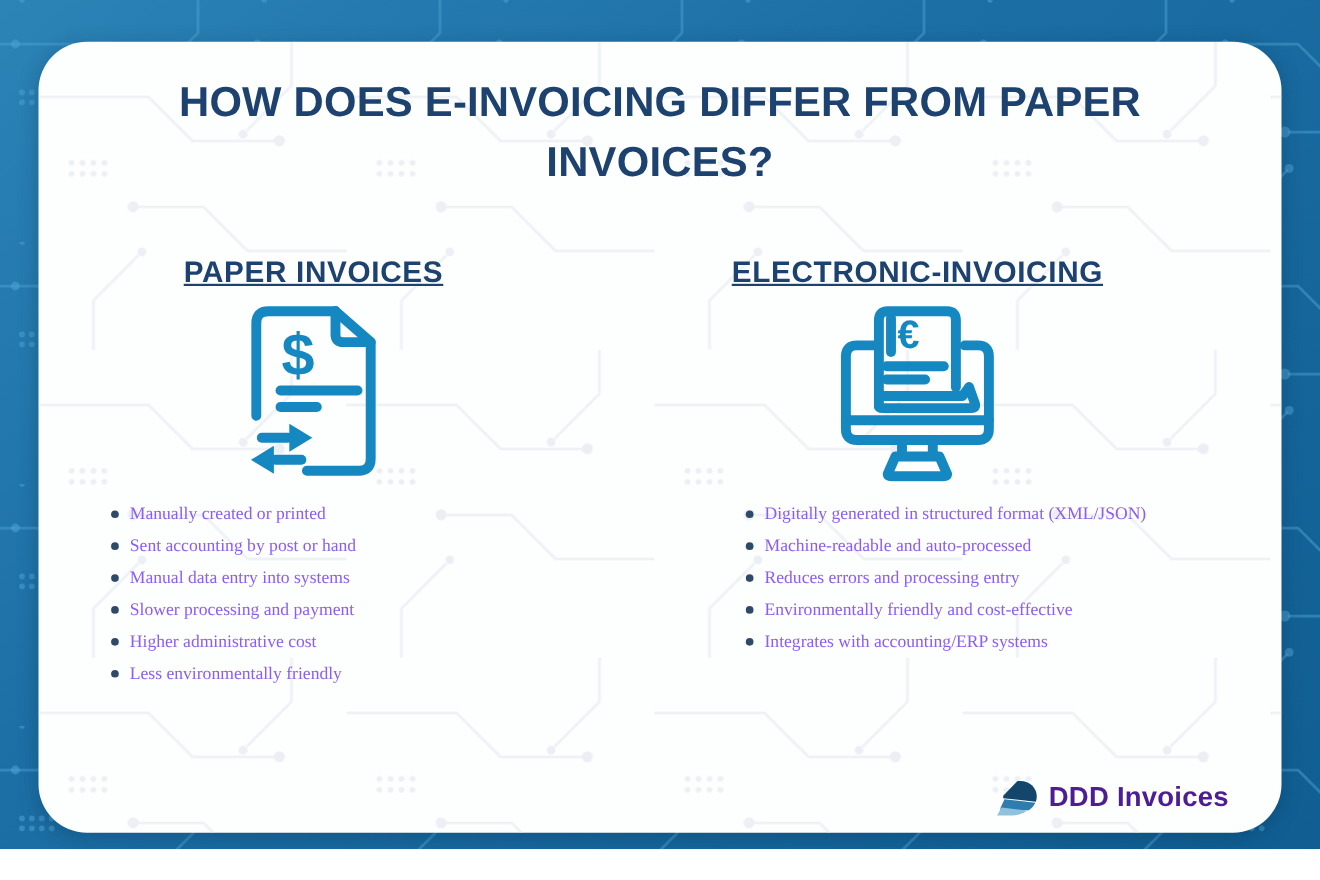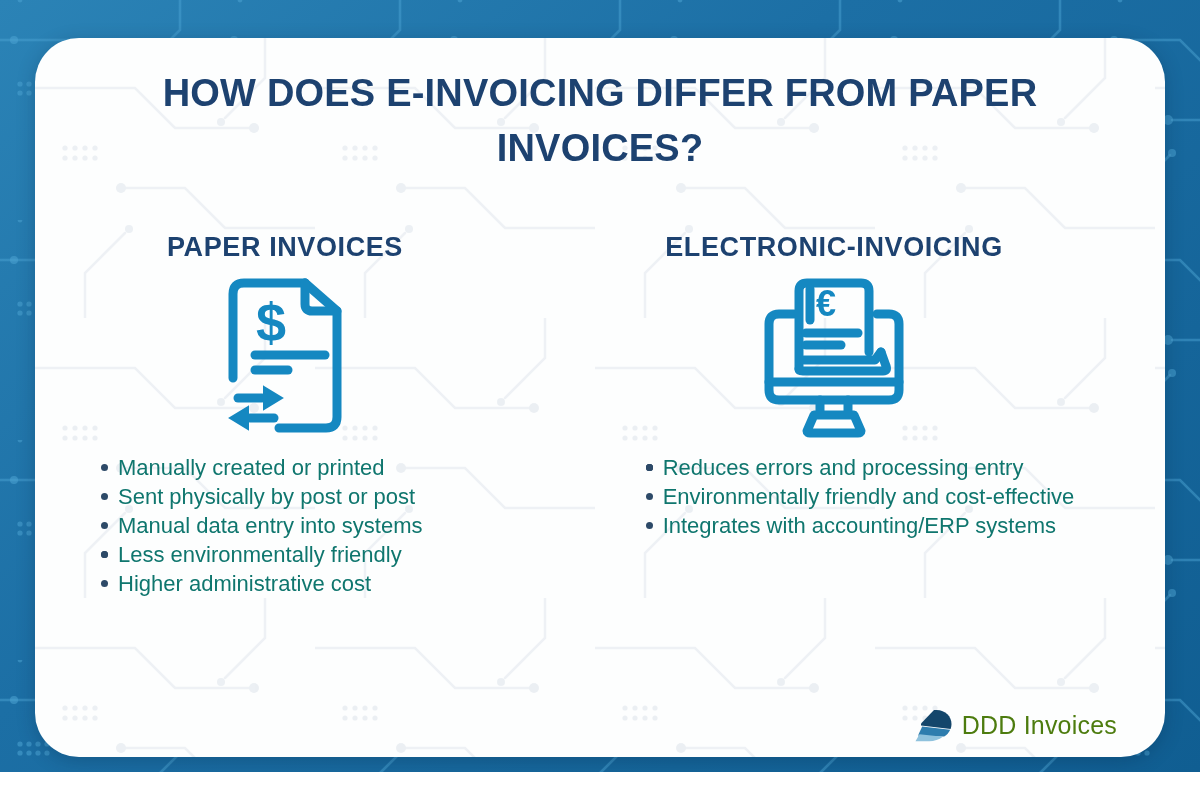--- a/index.html
+++ b/index.html
@@ -20,35 +20,35 @@
     margin:28px auto 0;max-width:990px;text-align:center;
     color:#1d4270;font-size:38px;line-height:1.45;font-weight:bold;
     letter-spacing:.2px;
   }
   .columns{display:flex;margin-top:56px;padding:0 30px;align-items:flex-start;}
   .col{display:flex;flex-direction:column;}
   .col-left{flex:0 0 440px;}
   .col-right{flex:1;margin-left:28px;align-items:center;}
   .col-heading{
     margin:0;text-align:center;color:#1d4270;font-size:27px;
-    font-weight:bold;letter-spacing:.6px;
+    font-weight:bold;letter-spacing:.6px;text-decoration:underline;
   }
   .icon-wrap{display:flex;justify-content:center;align-items:center;height:172px;margin-top:8px;}
   ul.bullets{list-style:none;margin:10px 0 0;padding:0 0 0 36px;}
   .col-right ul.bullets{padding-left:52px;}
   li.bullet{
-    position:relative;padding-left:17px;color:#0f766e;
-    font-size:22px;line-height:29px;
+    position:relative;padding-left:17px;color:#8b5cf6;
+    font-size:16px;line-height:29px;font-family:Liberation Serif, serif;
   }
   li.bullet .dot{
     position:absolute;left:0;top:11px;width:7px;height:7px;
     border-radius:50%;background:#2d4a68;
   }
   .brand{position:absolute;right:48px;bottom:42px;display:flex;align-items:center;gap:9px;}
-  .brand-name{font-size:25px;font-weight:normal;color:#4d7c0f;letter-spacing:.2px;}
+  .brand-name{font-size:25px;font-weight:bold;color:#4c1d95;letter-spacing:.2px;}
 </style>
 </head>
 <body>
 
 <div class="stage">
 
   <svg class="bg-pattern" width="1200" height="800" aria-hidden="true">
     <defs>
       <pattern id="circ" width="220" height="220" patternUnits="userSpaceOnUse">
         <g stroke="#4aa2d1" stroke-width="2.5" fill="none" opacity="0.5" stroke-linecap="round">
@@ -139,30 +139,30 @@
                 <path d="M 40,109 L 58,120 L 40,131 Z" stroke-width="2"></path>
                 <path d="M 50,140 H 26" fill="none"></path>
                 <path d="M 24,129 L 6,140 L 24,151 Z" stroke-width="2"></path>
               </g>
             </svg>
           </div>
           <ul class="bullets">
 
               <li class="bullet"><span class="dot"></span><span>Manually created or printed</span></li>
 
-              <li class="bullet"><span class="dot"></span><span>Sent physically by post or post</span></li>
+              <li class="bullet"><span class="dot"></span><span>Sent accounting by post or hand</span></li>
 
 
               <li class="bullet"><span class="dot"></span><span>Manual data entry into systems</span></li>
 
-              <li class="bullet"><span class="dot"></span></li>
+              <li class="bullet"><span class="dot"></span><span>Slower processing and payment</span></li>
+
+              <li class="bullet"><span class="dot"></span><span>Higher administrative cost</span></li>
 
               <li class="bullet"><span class="dot"></span><span>Less environmentally friendly</span></li>
-
-              <li class="bullet"><span class="dot"></span><span>Higher administrative cost</span></li>
             </ul>
         </section>
 
         <section class="col col-right">
           <h2 class="col-heading">ELECTRONIC-INVOICING</h2>
           <div class="icon-wrap">
             <svg width="152" height="162" viewBox="0 0 152 162" fill="none">
               <g stroke="#1588c1" stroke-width="9" stroke-linecap="round" stroke-linejoin="round" fill="none">
 
                 <path d="M 36,38 H 21 Q 11,38 11,48 V 114 Q 11,124 21,124 H 131 Q 141,124 141,114 V 48 Q 141,38 131,38 H 119"></path>
@@ -179,24 +179,24 @@
                 <path d="M 48,69 H 83"></path>
 
                 <path d="M 46,84 H 117 L 123,76"></path>
                 <path d="M 41,93 Q 41,95 45,95 H 125 Q 130,95 128,90 L 123,76"></path>
               </g>
               <text x="68" y="40" text-anchor="middle" font-family="Liberation Sans, sans-serif" font-size="36" font-weight="bold" fill="#1588c1">€</text>
             </svg>
           </div>
           <ul class="bullets">
 
-              <li class="bullet"><span class="dot"></span></li>
-
-
-              <li class="bullet"><span class="dot"></span></li>
+              <li class="bullet"><span class="dot"></span><span>Digitally generated in structured format (XML/JSON)</span></li>
+
+
+              <li class="bullet"><span class="dot"></span><span>Machine-readable and auto-processed</span></li>
 
 
               <li class="bullet"><span class="dot"></span><span>Reduces errors and processing entry</span></li>
 
               <li class="bullet"><span class="dot"></span><span>Environmentally friendly and cost-effective</span></li>
 
               <li class="bullet"><span class="dot"></span><span>Integrates with accounting/ERP systems</span></li>
             </ul>
         </section>
       </div>

